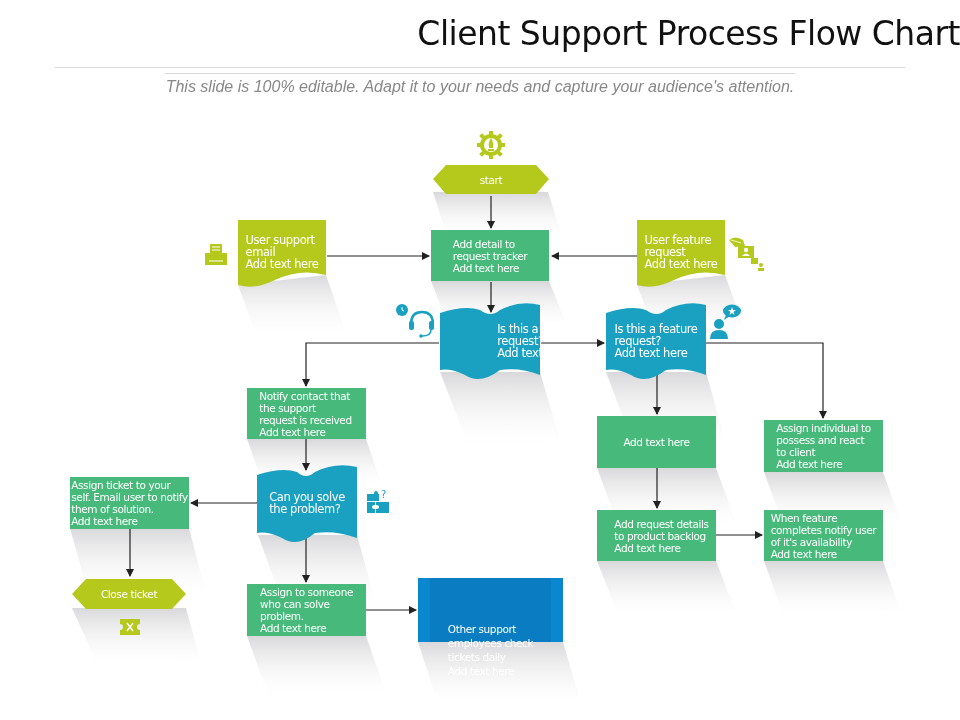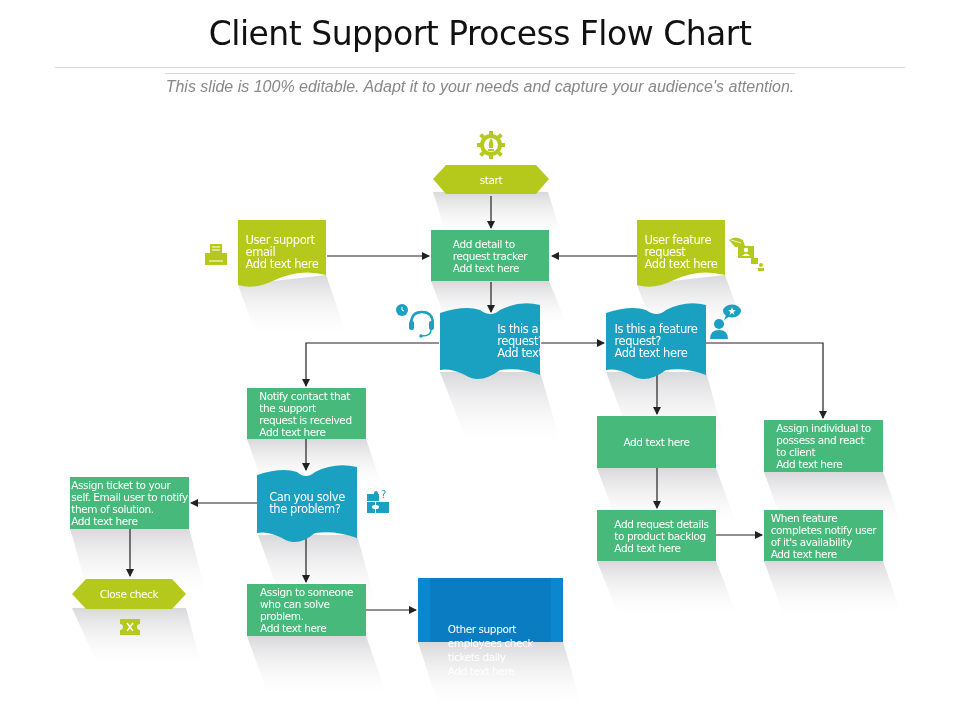--- a/index.html
+++ b/index.html
@@ -1,17 +1,17 @@
 <!DOCTYPE html>
 <html><head>
 <meta charset="utf-8">
 <style>
   html, body { margin: 0; padding: 0; }
   body { width: 960px; height: 720px; background: #ffffff; position: relative; overflow: hidden; font-family: "Liberation Sans", sans-serif; }
-  .title { position: absolute; left: 0; top: 14px; width: 960px; text-align: center; font-size: 33px; color: #111; font-family: "DejaVu Sans", sans-serif; letter-spacing: -0.5px; }
+  .title { position: absolute; left: 0; top: 14px; width: 960px; text-align: right; font-size: 33px; color: #111; font-family: "DejaVu Sans", sans-serif; letter-spacing: -0.5px; }
   .rule1 { position: absolute; left: 55px; top: 67px; width: 850px; height: 1px; background: #d8d8d8; }
   .rule2 { position: absolute; left: 165px; top: 73px; width: 630px; height: 1px; background: #d8d8d8; }
   .subtitle { position: absolute; left: 0; top: 78px; width: 960px; text-align: center; font-size: 16px; font-style: italic; color: #888; }
   svg.diagram { position: absolute; left: 0; top: 0; }
   .node-text { position: absolute; display: flex; align-items: center; justify-content: center; text-align: left; color: #fff; font-size: 10.5px; line-height: 12px; font-family: "DejaVu Sans", sans-serif; letter-spacing: -0.4px; white-space: pre-line; }
   .node-text.big { font-size: 11.5px; line-height: 12px; }
   .icon { position: absolute; }
 </style>
 </head>
 <body>
@@ -107,21 +107,21 @@
 <div class="node-text" style="left:246px;top:388px;width:119px;height:51px;">Notify contact that
 the support
 request is received
 Add text here</div>
 <div class="node-text big" style="left:257px;top:476px;width:100px;height:54px;">Can you solve
 the problem?</div>
 <div class="node-text" style="left:66px;top:477px;width:127px;height:52px;">Assign ticket to your
 self. Email user to notify
 them of solution.
 Add text here</div>
-<div class="node-text" style="left:72px;top:579px;width:114px;height:30px;">Close check</div>
+<div class="node-text" style="left:72px;top:579px;width:114px;height:30px;">Close ticket</div>
 <div class="node-text" style="left:247px;top:584px;width:119px;height:52px;">Assign to someone
 who can solve
 problem.
 Add text here</div>
 <div class="node-text" style="left:418px;top:578px;width:145px;height:64px;line-height:14px;margin-top:40px;">Other support
 employees check
 tickets daily
 Add text here</div>
 <div class="node-text" style="left:597px;top:416px;width:119px;height:52px;">Add text here</div>
 <div class="node-text" style="left:764px;top:420px;width:119px;height:52px;">Assign individual to

